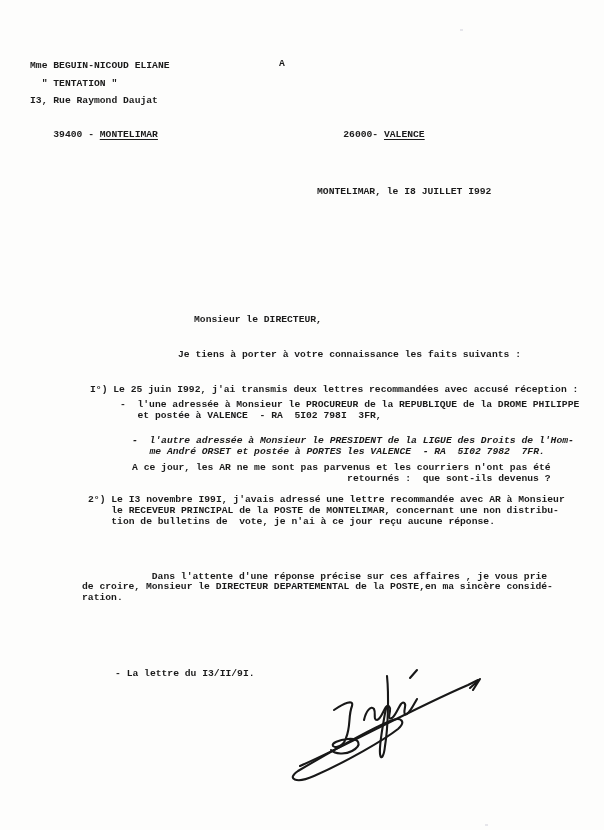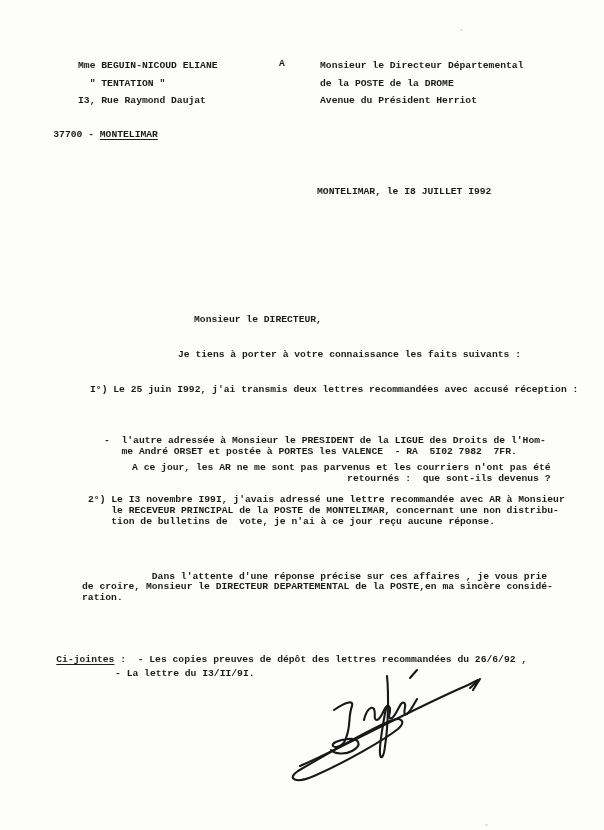--- a/index.html
+++ b/index.html
@@ -24,56 +24,55 @@
   .u{text-decoration:underline;text-underline-offset:2px;margin-top:38px;}
   .sig{position:absolute;left:288px;top:666px;}
   .sig path{fill:none;stroke:#181818;stroke-width:2.1;stroke-linecap:round;stroke-linejoin:round;}
   .speck{position:absolute;background:#c9c9d6;opacity:.45;}
 </style>
 </head>
 <body>
 
 <div class="page">
 
-  <div class="tx hdr" style="left:30px;top:57px;margin-left:48px;">Mme BEGUIN-NICOUD ELIANE
+  <div class="tx hdr" style="left:30px;top:57px;">Mme BEGUIN-NICOUD ELIANE
   " TENTATION "
 I3, Rue Raymond Daujat</div>
   <div class="tx" style="left:30px;top:119px;">
-    <span>37700 - </span><span class="u">MONTELIMAR</span>
+    <span>39400 - </span><span class="u">MONTELIMAR</span>
   </div>
 
   <div class="tx" style="left:279px;top:59px;">A</div>
 
-  <div class="tx hdr" style="left:320px;top:57px;">Monsieur le Directeur Départemental
-de la POSTE de la DROME
-Avenue du Président Herriot</div>
+  <div class="tx" style="left:320px;top:119px;">
+    <span>26000- </span><span class="u">VALENCE</span>
+  </div>
 
   <div class="tx" style="left:285px;top:187px;margin-left:32px;">MONTELIMAR, le I8 JUILLET I992</div>
 
 
   <div class="tx" style="left:194px;top:315px;">Monsieur le DIRECTEUR,</div>
   <div class="tx" style="left:178px;top:350px;">Je tiens à porter à votre connaissance les faits suivants :</div>
 
   <div class="tx" style="left:90px;top:385px;">I°) Le 25 juin I992, j'ai transmis deux lettres recommandées avec accusé réception :</div>
-  <div class="tx" style="left:104px;top:436px;">-  l'autre adressée à Monsieur le PRESIDENT de la LIGUE des Droits de l'Hom-
+  <div class="tx" style="left:120px;top:400px;">-  l'une adressée à Monsieur le PROCUREUR de la REPUBLIQUE de la DROME PHILIPPE
+   et postée à VALENCE  - RA  5I02 798I  3FR,</div>
+  <div class="tx" style="left:132px;top:436px;font-style:italic;">-  l'autre adressée à Monsieur le PRESIDENT de la LIGUE des Droits de l'Hom-
    me André ORSET et postée à PORTES les VALENCE  - RA  5I02 7982  7FR.</div>
   <div class="tx" style="left:132px;top:463px;text-align:right;">A ce jour, les AR ne me sont pas parvenus et les courriers n'ont pas été
 retournés :  que sont-ils devenus ?</div>
 
   <div class="tx" style="left:88px;top:494px;line-height:11px;">2°) Le I3 novembre I99I, j'avais adressé une lettre recommandée avec AR à Monsieur
     le RECEVEUR PRINCIPAL de la POSTE de MONTELIMAR, concernant une non distribu-
     tion de bulletins de  vote, je n'ai à ce jour reçu aucune réponse.</div>
 
   <div class="tx" style="left:82px;top:572px;line-height:10.3px;">            Dans l'attente d'une réponse précise sur ces affaires , je vous prie
 de croire, Monsieur le DIRECTEUR DEPARTEMENTAL de la POSTE,en ma sincère considé-
 ration.</div>
 
-  <div class="tx" style="left:33px;top:644px;">
-    <span class="u">Ci-jointes</span><span> :  - Les copies preuves de dépôt des lettres recommandées du 26/6/92 ,</span>
-  </div>
   <div class="tx" style="left:115px;top:669px;">- La lettre du I3/II/9I.</div>
 
   <svg class="sig" width="210" height="125" viewBox="0 0 210 125">
     <path d="M 10 105 C -2 113 8 118 26 110 C 58 96 96 74 110 63 C 118 56 114 50 102 55 C 76 66 32 92 10 105 Z"></path>
     <path d="M 12 100 C 62 78 122 44 180 19 L 190 14"></path>
     <path d="M 182 22 L 192 13 L 185 24"></path>
     <path d="M 46 44 C 56 37 66 33 64 40 C 60 50 63 60 58 72 C 56 79 49 83 45 80 C 43 77 51 74 60 73 C 71 72 75 79 64 85 C 57 89 47 88 43 84"></path>
     <path d="M 76 54 C 78 45 83 39 86 43 C 88 47 85 54 89 54 C 93 53 95 45 98 41 C 100 38 103 41 102 45 C 101 50 100 54 104 52 C 108 49 110 42 113 38 C 115 35 118 37 117 41 C 116 46 116 50 119 48 C 123 45 126 38 129 33"></path>
     <path d="M 99 10 C 101 30 100 62 97 80 C 96 90 93 95 92 88 C 91 79 95 58 98 42"></path>
     <path d="M 122 12 L 129 4"></path>

